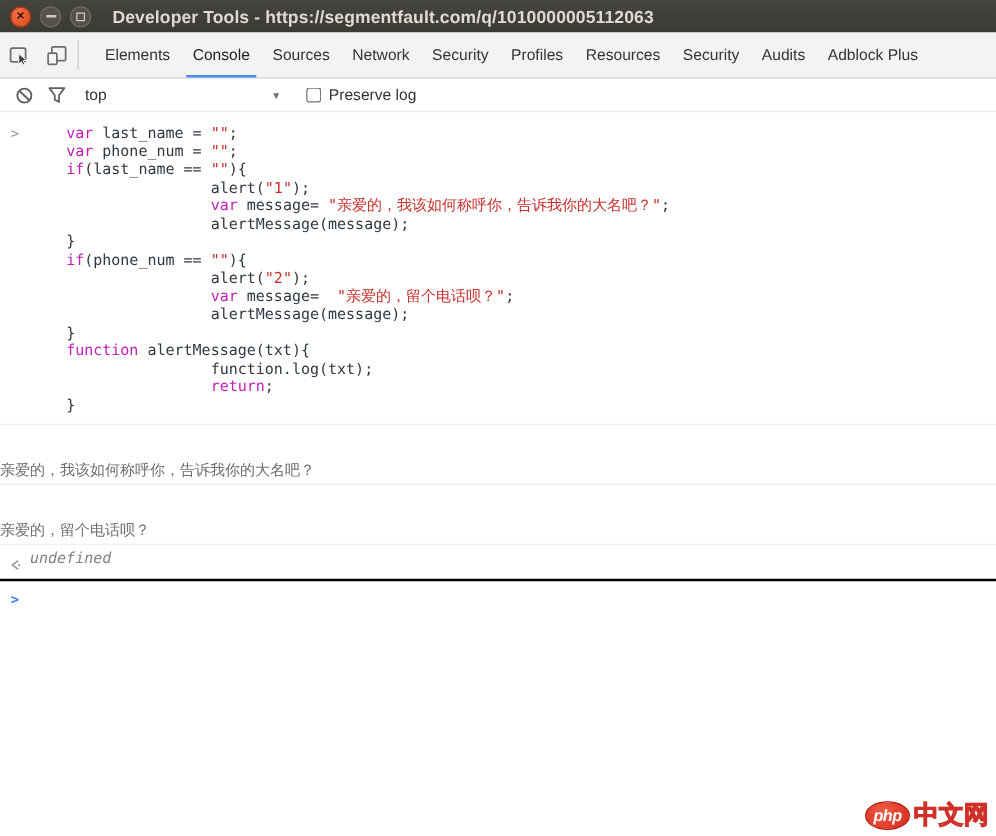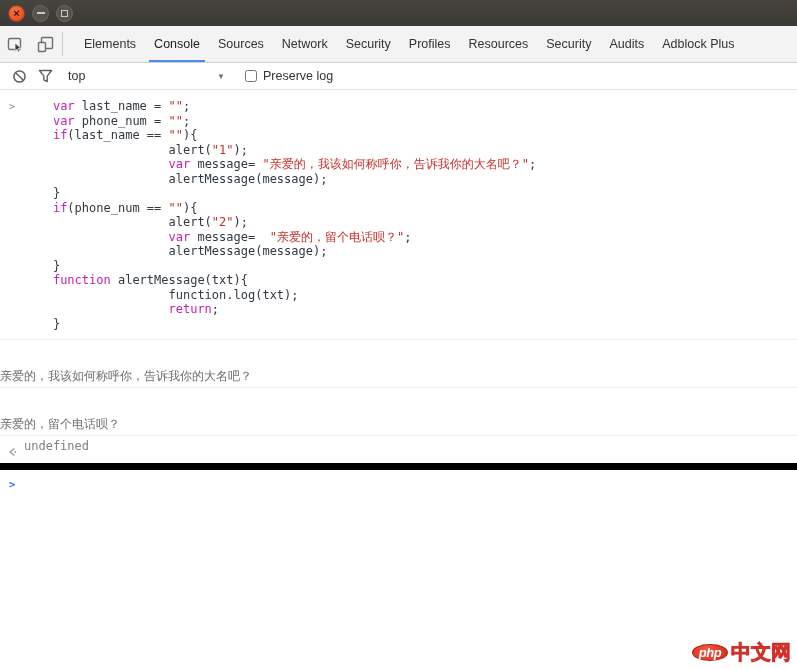--- a/index.html
+++ b/index.html
@@ -54,46 +54,47 @@
   .chev-result { color:#9e9e9e; font-size:10px; }
   .input-block { padding:5px 0 8px 0; border-bottom:1px solid #efefef; }
   .code-lines { padding-top:4px; }
   .code-line { white-space:pre; line-height:14.5px; }
   .tok-k { color:#c11fb5; }
   .tok-s { color:#c5302c; }
   .tok-d { color:#303942; }
   .log-row { border-bottom:1px solid #efefef; padding:4px 0;flex-direction:column; }
   .log-text { color:#6e6e6e; line-height:14px; padding-top:1px;
               font-family:"DejaVu Sans","Liberation Sans",sans-serif; font-size:12px; }
-  .result-row { border-bottom:7px solid #000000; padding:3px 0; }
+  .result-row { border-bottom:2px solid #000000; padding:3px 0;font-style:italic; }
   .result-text { color:#808080; line-height:14px; }
   .prompt-row { padding:3px 0 5px 0; }
 
   
   .watermark { position:absolute; right:6px; bottom:5px; display:flex; align-items:center; }
   .wm-badge { background:radial-gradient(circle at 40% 30%, #ef5a43, #d6281a); color:#fff;
-              border:1px solid #b21d10; border-radius:50%; width:36px; height:17px;
+              border:1px solid #b21d10; border-radius:50%; width:36px; height:23px;
               display:flex; align-items:center; justify-content:center; font-weight:bold;
               font-style:italic; font-size:13px; letter-spacing:-0.5px; }
   .wm-text { margin-left:3px; font-weight:400; font-size:20px; color:#fff;
              -webkit-text-stroke:1.6px #cf3028; text-shadow:0 0 1px #cf3028; line-height:23px; }
 </style>
 </head>
 <body>
 
 <div class="window">
 
   <div class="titlebar">
     <span class="win-btn btn-close">×</span>
     <span class="win-btn btn-min">
         <span class="bar"></span>
       </span>
     <span class="win-btn btn-max">
         <span class="sq"></span>
       </span>
+    <span class="title-text">Developer Tools - https://segmentfault.com/q/1010000005112063</span>
   </div>
 
   <div class="tabbar">
     <div class="toolbtn">
       <svg width="17" height="17" viewBox="0 0 17 17">
         <rect x="1.5" y="2.5" width="12" height="11" rx="1.5" fill="none" stroke="#6e6e6e" stroke-width="1.4"></rect>
         <path d="M8 7 L8 15.5 L10 13.2 L11.4 16 L12.8 15.3 L11.5 12.6 L14.3 12.4 Z" fill="#3c3c3c" stroke="#f3f3f3" stroke-width="0.8"></path>
       </svg>
     </div>
     <div class="toolbtn">

